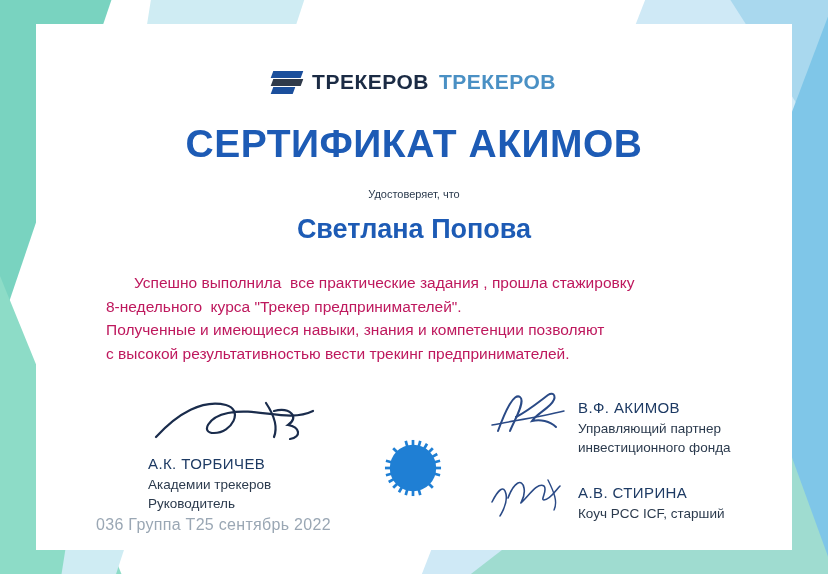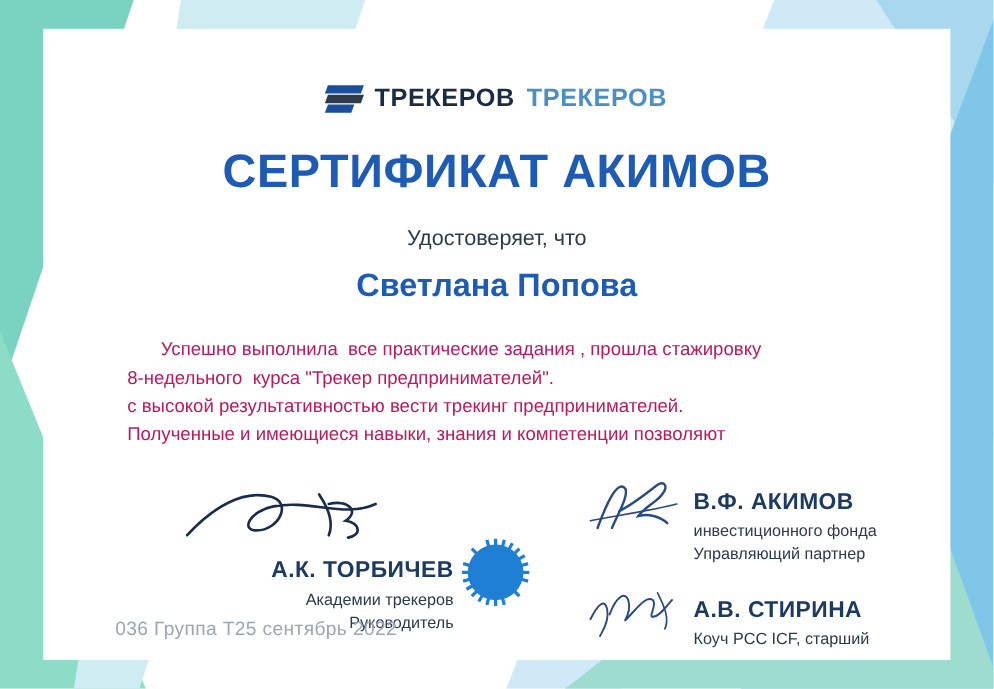--- a/index.html
+++ b/index.html
@@ -147,21 +147,21 @@
     text-align: center;
     color: #1d5bb5;
     font-size: 39px;
     font-weight: bold;
     letter-spacing: 0.5px;
     margin-top: 28px;
   }
   .subtitle {
     text-align: center;
     color: #2b3a4d;
-    font-size: 18px;
+    font-size: 11px;
     margin-top: 22px;
   }
   .recipient {
     text-align: center;
     color: #1d5bb5;
     font-size: 27px;
     font-weight: bold;
     margin-top: 14px;
   }
   .body-text {
@@ -181,28 +181,28 @@
   .sign-area {
     position: relative;
     margin-top: 28px;
     height: 170px;
   }
   .sig-left {
     position: absolute;
     left: 112px;
     top: 0;
     width: 230px;
-    text-align: right;
+    text-align: left;
   }
   .sig-left .scribble {
     height: 58px;
   }
   .sig-name {
-    font-size: 19px;
-    font-weight: bold;
+    font-size: 15px;
+    font-weight: normal;
     color: #1d3a63;
     letter-spacing: 0.4px;
   }
   .sig-role {
     font-size: 13.5px;
     color: #2b3a4d;
     line-height: 1.4;
     margin-top: 4px;
   }
   .seal {
@@ -280,22 +280,22 @@
 
     <div class="title">СЕРТИФИКАТ АКИМОВ</div>
 
     <div class="subtitle">Удостоверяет, что</div>
 
     <div class="recipient">Светлана Попова</div>
 
     <div class="body-text">
       <div class="line first">Успешно выполнила  все практические задания , прошла стажировку</div>
       <div class="line">8-недельного  курса "Трекер предпринимателей".</div>
+      <div class="line">Полученные и имеющиеся навыки, знания и компетенции позволяют</div>
       <div class="line">с высокой результативностью вести трекинг предпринимателей.</div>
-      <div class="line">Полученные и имеющиеся навыки, знания и компетенции позволяют</div>
     </div>
 
     <div class="sign-area">
 
       <div class="sig-left">
         <svg class="scribble" viewBox="0 0 230 58">
           <path d="M8 44 C 30 20, 55 6, 78 12 C 96 17, 84 40, 66 40 C 52 40, 60 24, 80 20 C 110 14, 140 30, 165 18" fill="none" stroke="#1a2c4c" stroke-width="2.2" stroke-linecap="round"></path>
           <path d="M118 10 C 126 22, 130 34, 126 44" fill="none" stroke="#1a2c4c" stroke-width="2.2" stroke-linecap="round"></path>
           <path d="M126 18 C 142 14, 152 24, 140 32 C 152 34, 154 44, 142 46" fill="none" stroke="#1a2c4c" stroke-width="2.2" stroke-linecap="round"></path>
         </svg>
@@ -338,22 +338,22 @@
 
         <div class="sig-right">
           <svg class="scribble2" viewBox="0 0 84 52">
             <path d="M10 44 C 18 22, 26 6, 32 10 C 38 14, 26 34, 22 44" fill="none" stroke="#2a4a86" stroke-width="2" stroke-linecap="round"></path>
             <path d="M28 30 C 40 24, 52 14, 60 8 C 66 4, 70 10, 62 18 C 56 24, 48 28, 44 34 C 52 32, 62 34, 68 40" fill="none" stroke="#2a4a86" stroke-width="2" stroke-linecap="round"></path>
             <path d="M4 38 C 24 34, 52 30, 76 24" fill="none" stroke="#2a4a86" stroke-width="1.4" stroke-linecap="round"></path>
           </svg>
           <div class="info">
             <div class="sig-name">В.Ф. АКИМОВ</div>
             <div class="sig-role">
+              <div>Управляющий партнер</div>
               <div>инвестиционного фонда</div>
-              <div>Управляющий партнер</div>
             </div>
           </div>
         </div>
 
         <div class="sig-right">
           <svg class="scribble2" viewBox="0 0 84 52">
             <path d="M4 30 C 10 18, 16 12, 18 22 C 20 32, 14 40, 12 44" fill="none" stroke="#2a4a86" stroke-width="1.6" stroke-linecap="round"></path>
             <path d="M20 26 C 26 10, 34 6, 36 16 C 38 26, 30 34, 34 30 C 42 22, 50 10, 56 14 C 60 18, 52 28, 56 28 C 62 28, 68 18, 72 14" fill="none" stroke="#2a4a86" stroke-width="1.6" stroke-linecap="round"></path>
             <path d="M60 8 C 66 20, 70 30, 66 38" fill="none" stroke="#2a4a86" stroke-width="1.4" stroke-linecap="round"></path>
           </svg>

